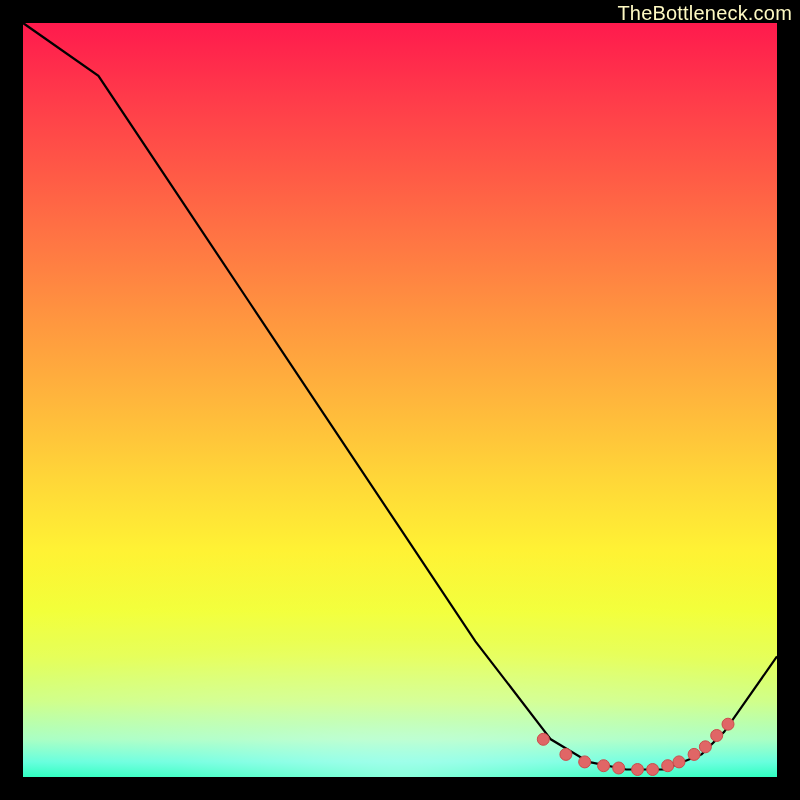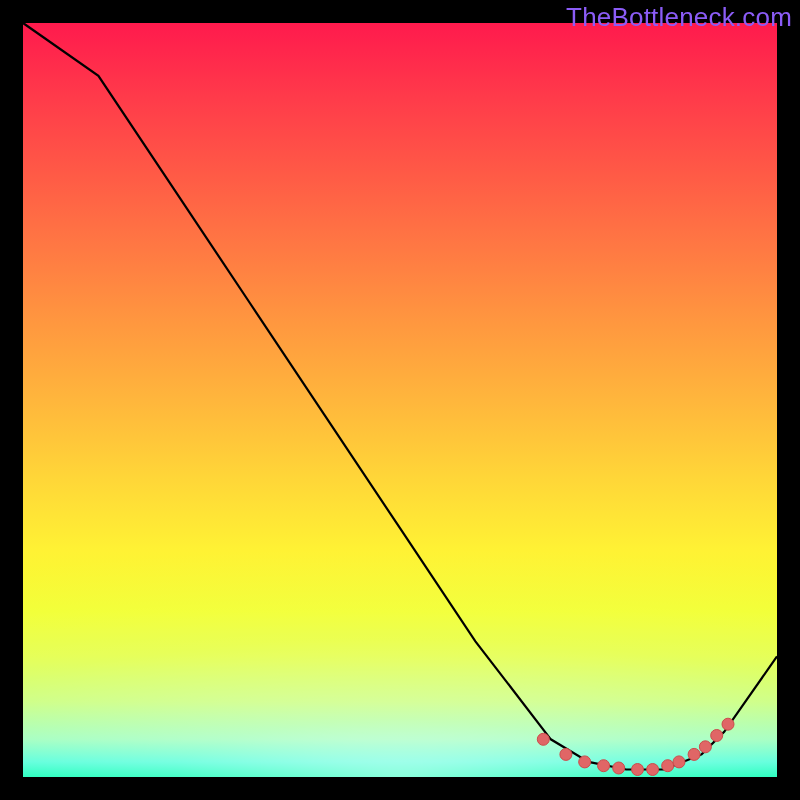--- a/index.html
+++ b/index.html
@@ -53,22 +53,22 @@
       rgba(255,255,255,0.55) 0%,
       rgba(255,255,255,0.28) 25%,
       rgba(255,255,255,0.08) 60%,
       rgba(255,255,255,0) 100%
     );
   }
   .watermark {
     position: absolute;
     top: 2px;
     right: 8px;
-    color: #8b5cf6;
-    font-size: 26px;
+    color: #fef9c3;
+    font-size: 20px;
     letter-spacing: 0.2px;
   }
   svg.curve {
     position: absolute;
     left: 0;
     top: 0;
     width: 754px;
     height: 754px;
     overflow: visible;
     pointer-events: none;

